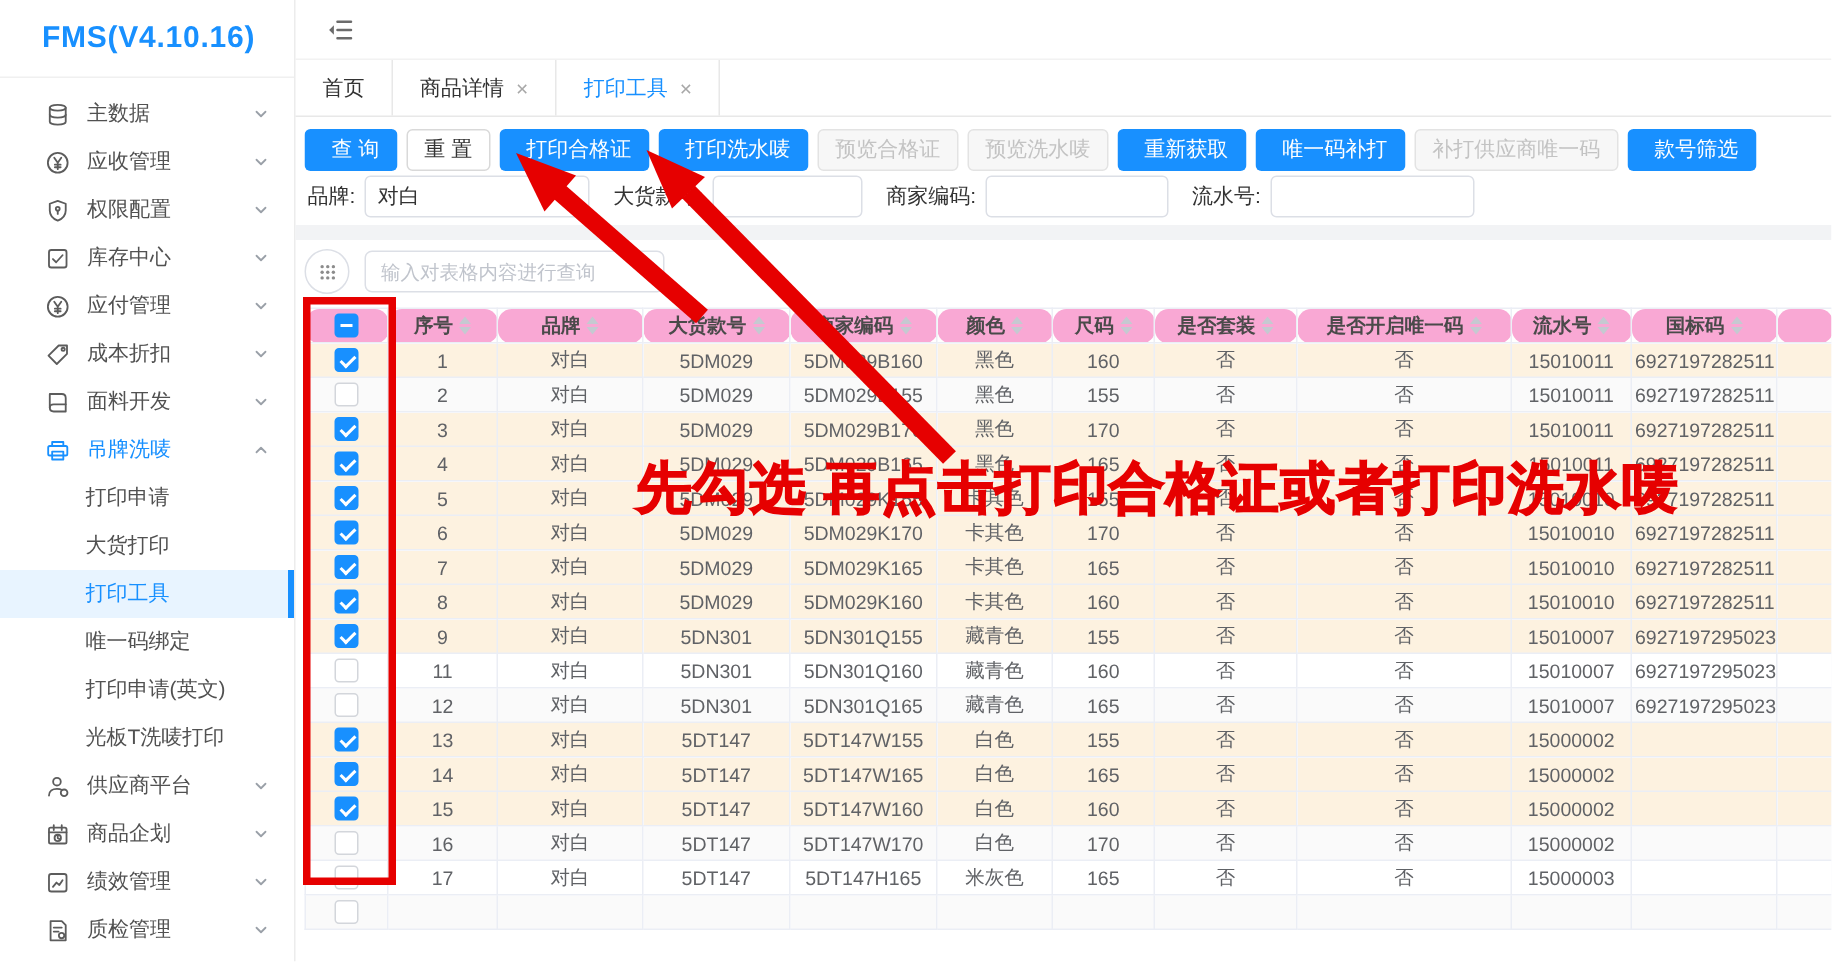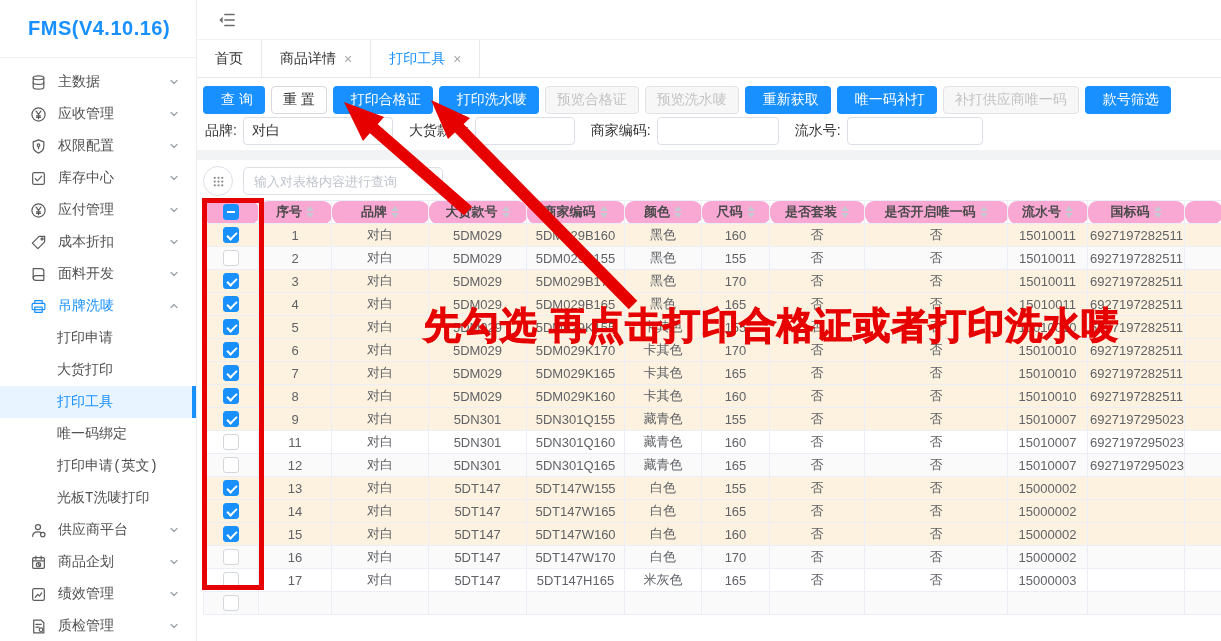--- a/index.html
+++ b/index.html
@@ -1,22 +1,22 @@
 <!DOCTYPE html>
 <html><head>
 <meta charset="utf-8">
 <style>
   * { box-sizing:border-box; margin:0; padding:0; }
   html,body { width:1221px; height:641px; overflow:hidden; }
   body { font-family:"Liberation Sans","DejaVu Sans",sans-serif; background:#fff; position:relative; display:flex; font-size:14px; color:#333; }
 
   
   .sidebar { width:197px; min-width:197px; height:100%; background:#fff; border-right:1px solid #ececec; }
-  .logo { height:58px; display:flex; align-items:center; padding-left:28px; font-size:20px; font-weight:bold; color:#1890ff; border-bottom:1px solid #f0f0f0; letter-spacing:.5px; }
-  .menu { padding-top:8px;font-family:Liberation Mono, monospace; }
+  .logo { height:52px; display:flex; align-items:center; padding-left:28px; font-size:20px; font-weight:bold; color:#1890ff; border-bottom:1px solid #f0f0f0; letter-spacing:.5px; }
+  .menu { padding-top:8px; }
   .menu-item { height:32px; display:flex; align-items:center; padding:0 16px 0 30px; color:#515151; cursor:pointer; position:relative; }
   .menu-item .micon { width:17px; height:17px; margin-right:11px; display:flex; flex:none; }
   .micon svg, .chev svg { width:100%; height:100%; fill:none; stroke:#5c5c5c; stroke-width:1.15; stroke-linecap:round; stroke-linejoin:round; }
   .chev { width:12px; height:12px; display:flex; flex:none; }
   .chev svg { stroke:#9aa0a8; stroke-width:1.6; }
   .menu-item .label { flex:1; white-space:nowrap; overflow:hidden; }
   .menu-item.sub { padding-left:57px; }
   .menu-item.active { color:#1890ff; }
   .menu-item.active .micon svg { stroke:#1890ff; }
   .menu-item.selected { background:#e8f4ff; color:#1890ff; }
@@ -40,21 +40,21 @@
 
   .filterrow { display:flex; align-items:center; margin-top:3px; height:28px; color:#333; }
   .f-label { margin-right:6px; white-space:nowrap; }
   .f-select { height:28px; border:1px solid #dcdfe6; border-radius:4px; display:flex; align-items:center; justify-content:space-between; padding:0 8px; background:#fff; cursor:pointer; }
   .f-select .chev { width:11px; height:11px; } .f-select .chev svg { stroke:#c0c4cc; }
   .f-input { height:28px; border:1px solid #dcdfe6; border-radius:4px; padding:0 8px; font-size:13px; outline:none; }
 
   .strip { height:10px; background:#f2f3f5; flex:none; }
 
   .tablepanel { padding:6px 0 0 6px; flex:1; overflow:hidden; }
-  .searchrow { display:flex; align-items:center; gap:10px; margin-bottom:4px; }
+  .searchrow { display:flex; align-items:center; gap:10px; margin-bottom:9px; }
   .gridbtn { width:30px; height:30px; border-radius:50%; border:1px solid #dcdfe6; display:flex; align-items:center; justify-content:center; background:#fff; cursor:pointer; }
   .gridbtn svg { width:15px; height:15px; }
   .search-input { width:200px; height:28px; border:1px solid #dcdfe6; border-radius:5px; padding:0 10px; font-size:13px; outline:none; }
   .search-input::placeholder { color:#c0c4cc; }
 
   table { border-collapse:collapse; table-layout:fixed; width:1018px; }
   th,td { border:1px solid #ebeef5; height:23px; text-align:center; font-size:13px; color:#606266; padding:0 2px; overflow:hidden; white-space:nowrap; }
   thead th { background:#f9a8d4; color:#4a4a4a; font-weight:600;border-radius:9px; }
   tr.even td { background:#fafafa; }
   tr.checked td { background:#fdf2e0; }

